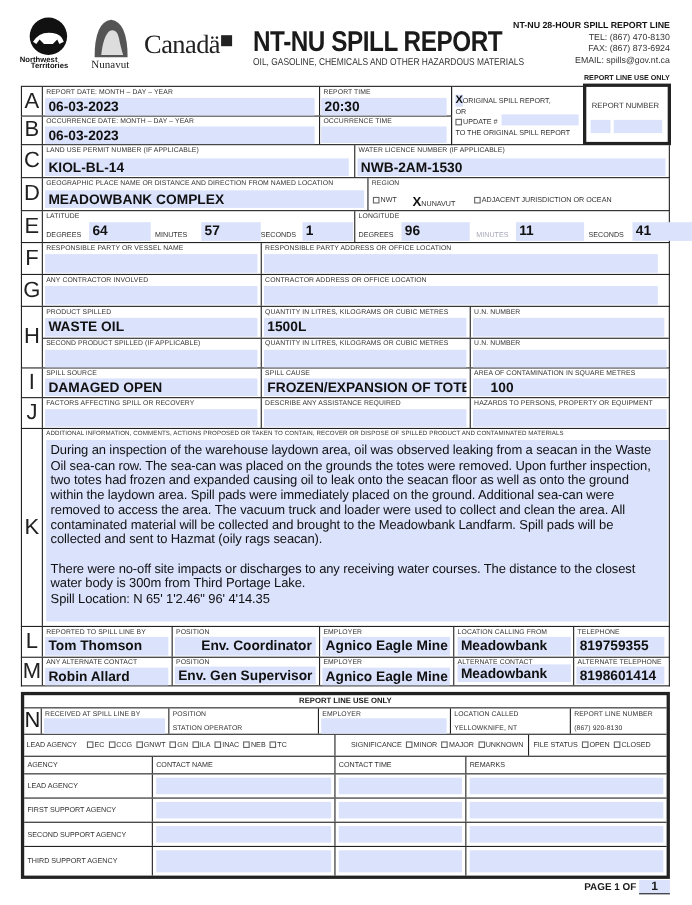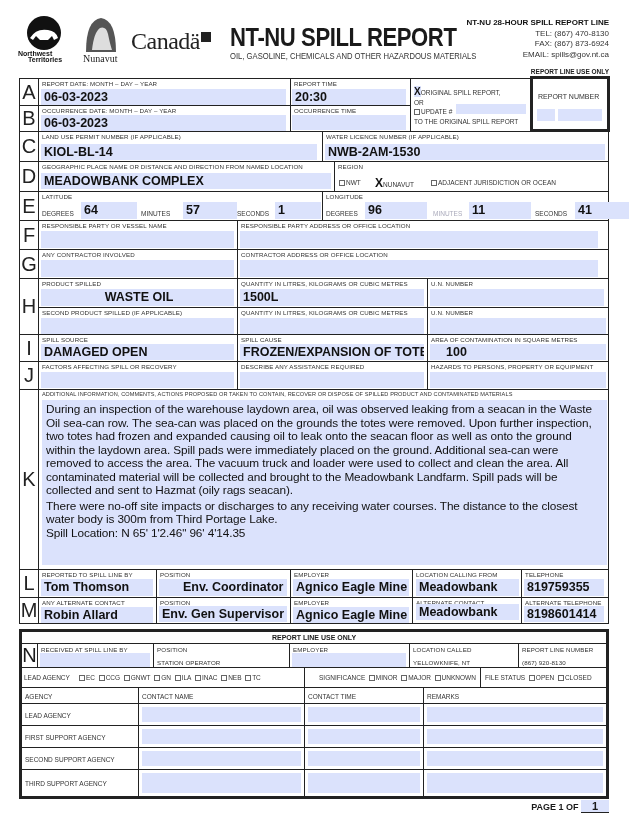--- a/index.html
+++ b/index.html
@@ -22,21 +22,21 @@
   .letter { position: absolute; left: 0; top: 0; bottom: 0; width: 19px; border-right: 1px solid #222; font-size: 20px; display: flex; align-items: center; justify-content: center; color: #222; }
   .cell { position: absolute; top: 0; bottom: 0; border-right: 1px solid #222; }
   .cell.last { border-right: none; }
   .lbl { position: absolute; left: 3px; top: 1px; font-size: 6.2px; color: #333; white-space: nowrap; text-transform: uppercase; letter-spacing: 0.1px; }
   .fld { position: absolute; background: #dbe2fc; font-weight: bold; font-size: 12.5px; color: #111; padding-left: 3px; line-height: 16px; white-space: nowrap; overflow: hidden; }
   .small { font-size: 6.5px; color: #333; text-transform: uppercase; position: absolute; white-space: nowrap; }
   .chk { display: inline-block; width: 6px; height: 6px; border: 1px solid #666; vertical-align: middle; margin-right: 1px; }
   .x { font-weight: bold; font-size: 12px; color: #111; }
 
   .k-text { position: absolute; left: 22px; top: 10px; width: 565px; height: 165px; background: #dbe2fc; padding: 3px 4px; font-family: "Liberation Sans", sans-serif; font-size: 11.8px; line-height: 13.5px; color: #111; letter-spacing: -0.1px; }
-  .k-text p { margin-bottom: 2px; }
+  .k-text p { margin-bottom: 13px; }
   .k-text p:last-child { margin-bottom: 0; }
   .rl-block { position: absolute; left: 0; top: 551px; width: 590px; height: 170px; border: 3px solid #222; }
   .rl-head { position: absolute; left: 0; top: 0; width: 584px; height: 12px; text-align: center; font-size: 7px; font-weight: bold; line-height: 12px; border-bottom: 1px solid #222; }
   .page { position: absolute; right: 20px; top: 800px; font-size: 9px; font-weight: bold; }
   .page .pgnum { display: inline-block; width: 28px; border-bottom: 1px solid #222; background: #dbe2fc; text-align: center; font-size: 11px; }
   .tbl-row { position: absolute; left: 0; width: 584px; border-bottom: 1px solid #222; }
   .tbl-row.last { border-bottom: none; }
   .tc { position: absolute; top: 0; bottom: 0; border-right: 1px solid #222; }
   .tc.last { border-right: none; }
   .tc .t { position: absolute; left: 3px; top: 50%; transform: translateY(-50%); font-size: 6.5px; color: #333; }
@@ -183,21 +183,21 @@
     </div>
     <div class="cell last" style="left:218px;width:370px;">
       <span class="lbl">CONTRACTOR ADDRESS OR OFFICE LOCATION</span>
       <div class="fld" style="left:2px;top:10px;width:358px;height:17px;"></div>
     </div>
   </div>
 
   <div class="row" style="top:201px;height:56px;">
     <div class="letter">H</div>
     <div style="position:absolute;left:19px;right:0;top:28px;border-top:1px solid #222;"></div>
-    <div class="cell" style="left:19px;width:199px;height:28px;text-align:center;">
+    <div class="cell" style="left:19px;width:199px;height:28px;">
       <span class="lbl">PRODUCT SPILLED</span>
       <div class="fld" style="left:2px;top:10px;width:193px;height:17px;">WASTE OIL</div>
     </div>
     <div class="cell" style="left:218px;width:190px;height:28px;">
       <span class="lbl">QUANTITY IN LITRES, KILOGRAMS OR CUBIC METRES</span>
       <div class="fld" style="left:2px;top:10px;width:184px;height:17px;">1500L</div>
     </div>
     <div class="cell last" style="left:408px;width:180px;height:28px;">
       <span class="lbl">U.N. NUMBER</span>
       <div class="fld" style="left:2px;top:10px;width:174px;height:17px;"></div>

